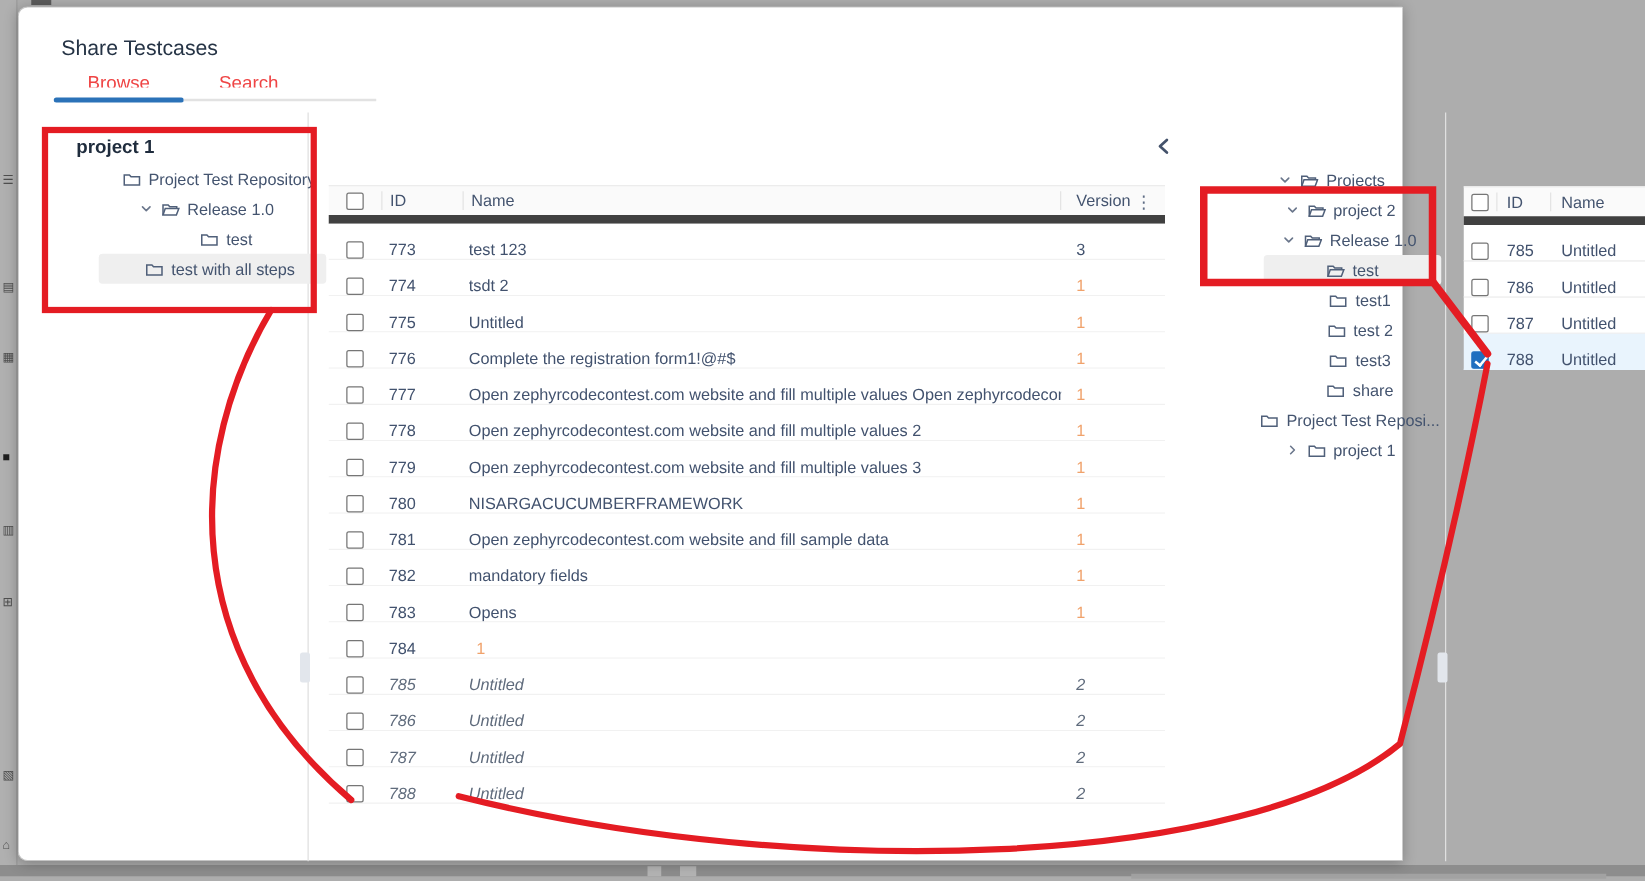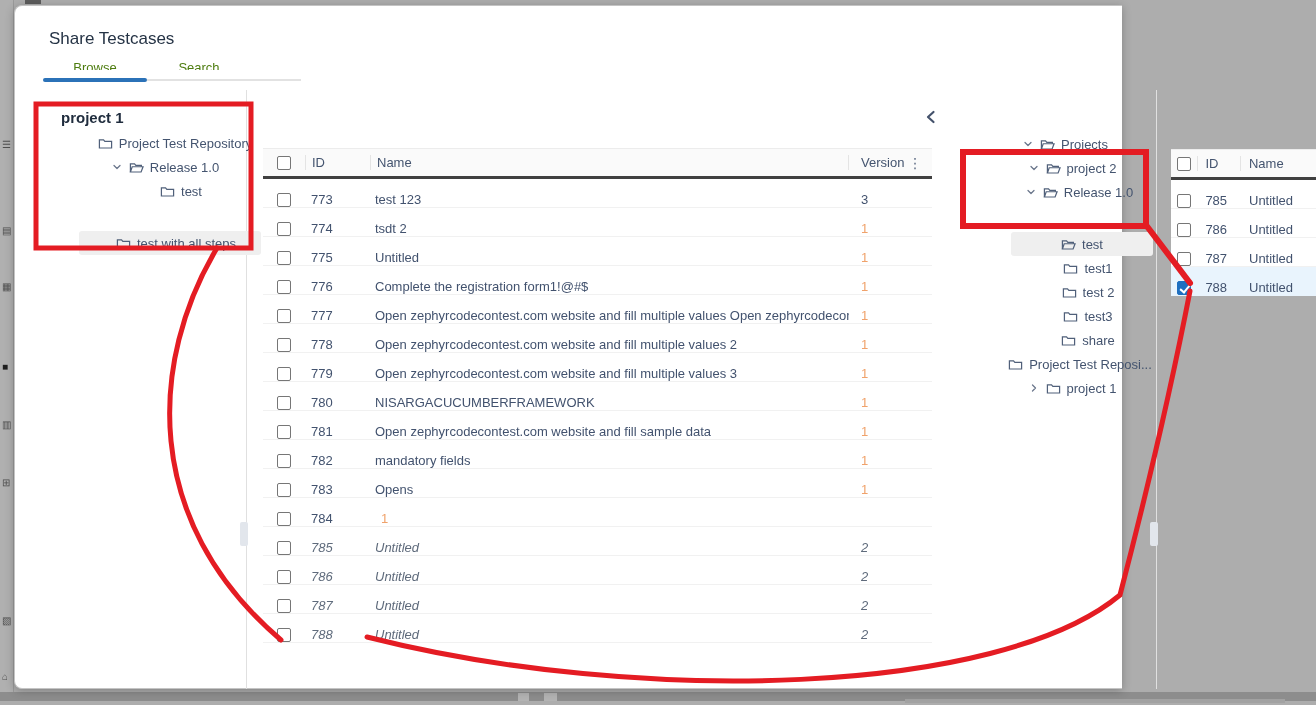--- a/index.html
+++ b/index.html
@@ -24,50 +24,50 @@
     position:absolute; left:14px; top:5px; width:1108px; height:684px;
     background:#ffffff; border-radius:8px 0 0 8px;
     border:1px solid #c4c4c4; border-right:none;
     box-shadow:0 2px 10px rgba(0,0,0,.25);
   }
   .dialog-title { position:absolute; left:34px; top:23px; font-size:17px; font-weight:500; color:#253345; }
 
   
   .tab { position:absolute; width:104px; text-align:center; cursor:pointer; }
   .tab-clip { height:12px; overflow:hidden; }
-  .tab-clip span { display:inline-block; margin-top:-5px; font-size:13px; color:#4d7c0f; }
+  .tab-clip span { display:inline-block; margin-top:-5px; font-size:15px; color:#ef4444; }
   .tab-browse { left:28px; top:52px; }
   .tab-search { left:132px; top:52px; }
   .tab-underline { position:absolute; left:28px; top:72px; width:104px; height:4px; background:#2b72b8; border-radius:2px; }
   .tab-restline  { position:absolute; left:132px; top:73px; width:154px; height:2px; background:#e2e2e2; }
 
   
   .v-divider { position:absolute; top:84px; width:1px; height:599px; background:#e0e0e0; }
   .div-1 { left:231px; }
   .div-2 { left:1141px; }
   .drag-handle { position:absolute; width:8px; height:24px; border-radius:2px; background:#e2e6ec; top:516px; }
   .dh-1 { left:225px; } .dh-2 { left:1135px; }
   .collapse-btn { position:absolute; left:908px; top:103px; width:16px; height:16px; color:#44526b; cursor:pointer; }
 
   
   .tree { position:absolute; font-size:13px; color:#44546f; }
   .tree-left  { left:46px;  top:103px; width:200px; }
   .tree-right { left:962px; top:126px; width:176px; }
   .tree-title { font-size:15px; font-weight:bold; color:#1f2c3d; height:20px; margin-bottom:2px; }
   .titem { display:flex; align-items:center; height:24px; gap:6px; white-space:nowrap; cursor:pointer;justify-content:center; }
-  .titem.sel { background:#efefef; border-radius:3px;margin-top:28px; }
+  .titem.sel { background:#efefef; border-radius:3px; }
   .ticn { width:15px; height:15px; flex:0 0 15px; }
   .tchev { width:12px; height:12px; flex:0 0 12px; }
   .tlabel { overflow:hidden; text-overflow:ellipsis; }
 
   
   .table { position:absolute; font-size:13px; color:#42526e; }
   .table-main  { left:248px;  top:142px; width:669px; }
   .table-right { left:1156px; top:143px; width:160px; }
-  .thead { display:flex; align-items:center; height:31px; background:#fafafa; border-top:1px solid #ececec; border-bottom:3px solid #404040; color:#44546f; }
+  .thead { display:flex; align-items:center; height:31px; background:#fafafa; border-top:1px solid #ececec; border-bottom:7px solid #404040; color:#44546f; }
   .trow  { display:flex; align-items:flex-end; height:29px; border-bottom:1px solid #f1f1f1; background:#fff; }
   .trow.selected { background:#e9f4fd; border-bottom-color:#e9f4fd; }
   .trow.italic .cell-txt { font-style:italic; color:#5f6b7c; }
   .c-cb   { width:42px; display:flex; justify-content:center; align-items:center; }
   .c-id   { width:64px; padding-left:6px; }
   .c-name { flex:1; padding-left:6px; white-space:nowrap; overflow:hidden; }
   .c-ver  { width:59px; padding-left:12px; }
   .c-menu { width:24px; color:#5e6c84; font-size:14px; cursor:pointer; }
   .table-right .c-cb { width:40px; }
   .table-right .c-id { width:62px; padding-left:8px; }

